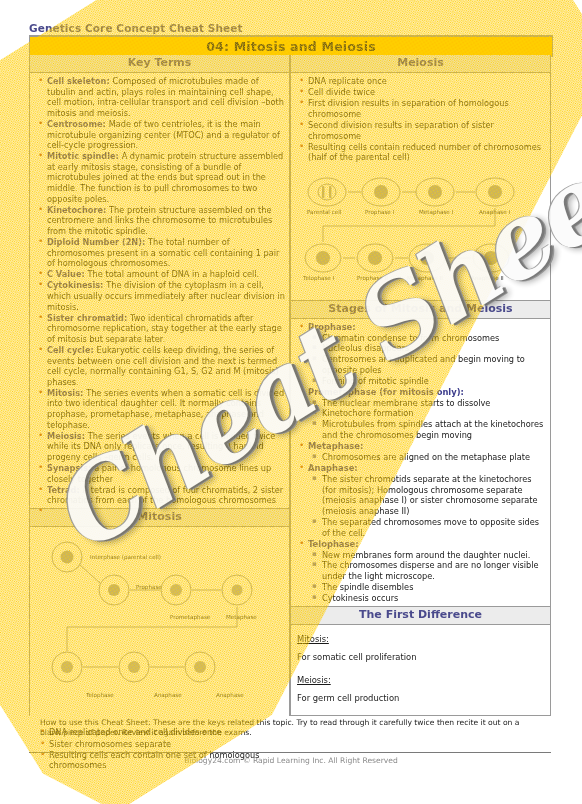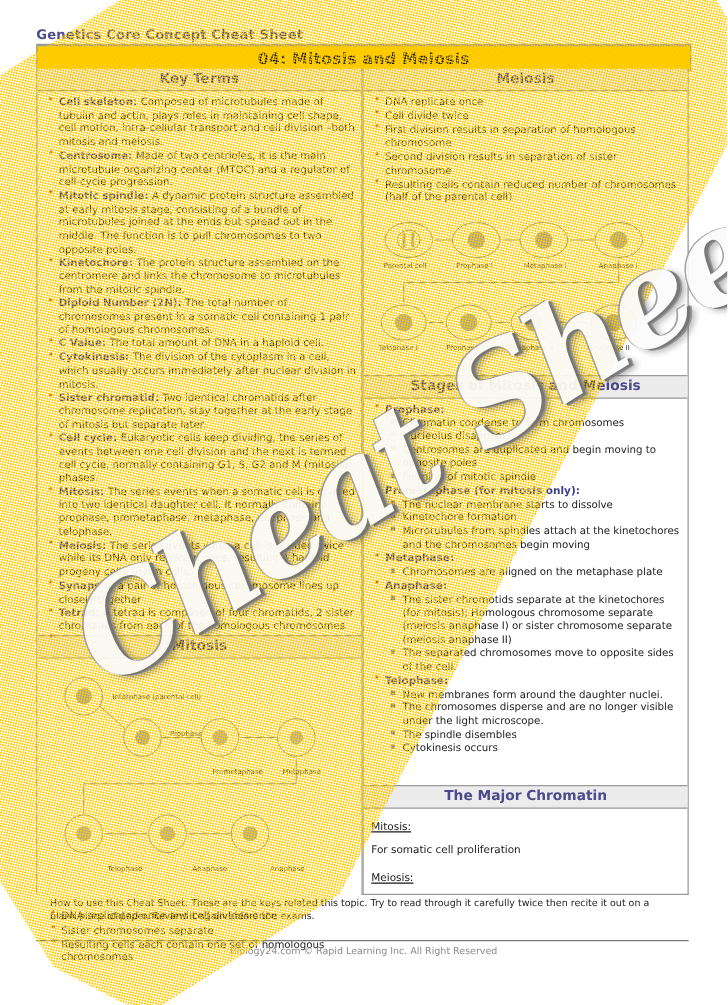--- a/index.html
+++ b/index.html
@@ -264,25 +264,26 @@
               </ul></li>
             <li class="stage-li"><span class="stage">Telophase:</span><ul class="l2">
                 <li>New membranes form around the daughter nuclei.</li>
                 <li>The chromosomes disperse and are no longer visible under the light microscope.</li>
                 <li>The spindle disembles</li>
                 <li>Cytokinesis occurs</li>
               </ul></li>
           </ul>
       </div>
 
-      <div class="sechdr" style="margin-top:auto">The Major Chromatin</div>
+      <div class="sechdr" style="margin-top:auto">The First Difference</div>
       <div class="md-body">
         <span class="u">Mitosis:</span>
         <span class="p">For somatic cell proliferation</span>
         <span class="u">Meiosis:</span>
+        <span class="p">For germ cell production</span>
       </div>
     </div>
   </div>
 
   <div class="note">How to use this Cheat Sheet: These are the keys related this topic. Try to read through it carefully twice then recite it out on a blank piece of paper. Review it again before the exams.</div>
   <div class="footrule"></div>
   <div class="footer">Biology24.com   © Rapid Learning Inc.  All Right Reserved</div>
 
   <div class="wm">
     <div class="wm-speck" style="clip-path:polygon(330px 0px, 900px 0px, 900px 300px, 90px 780px, -40px 560px);"></div>

